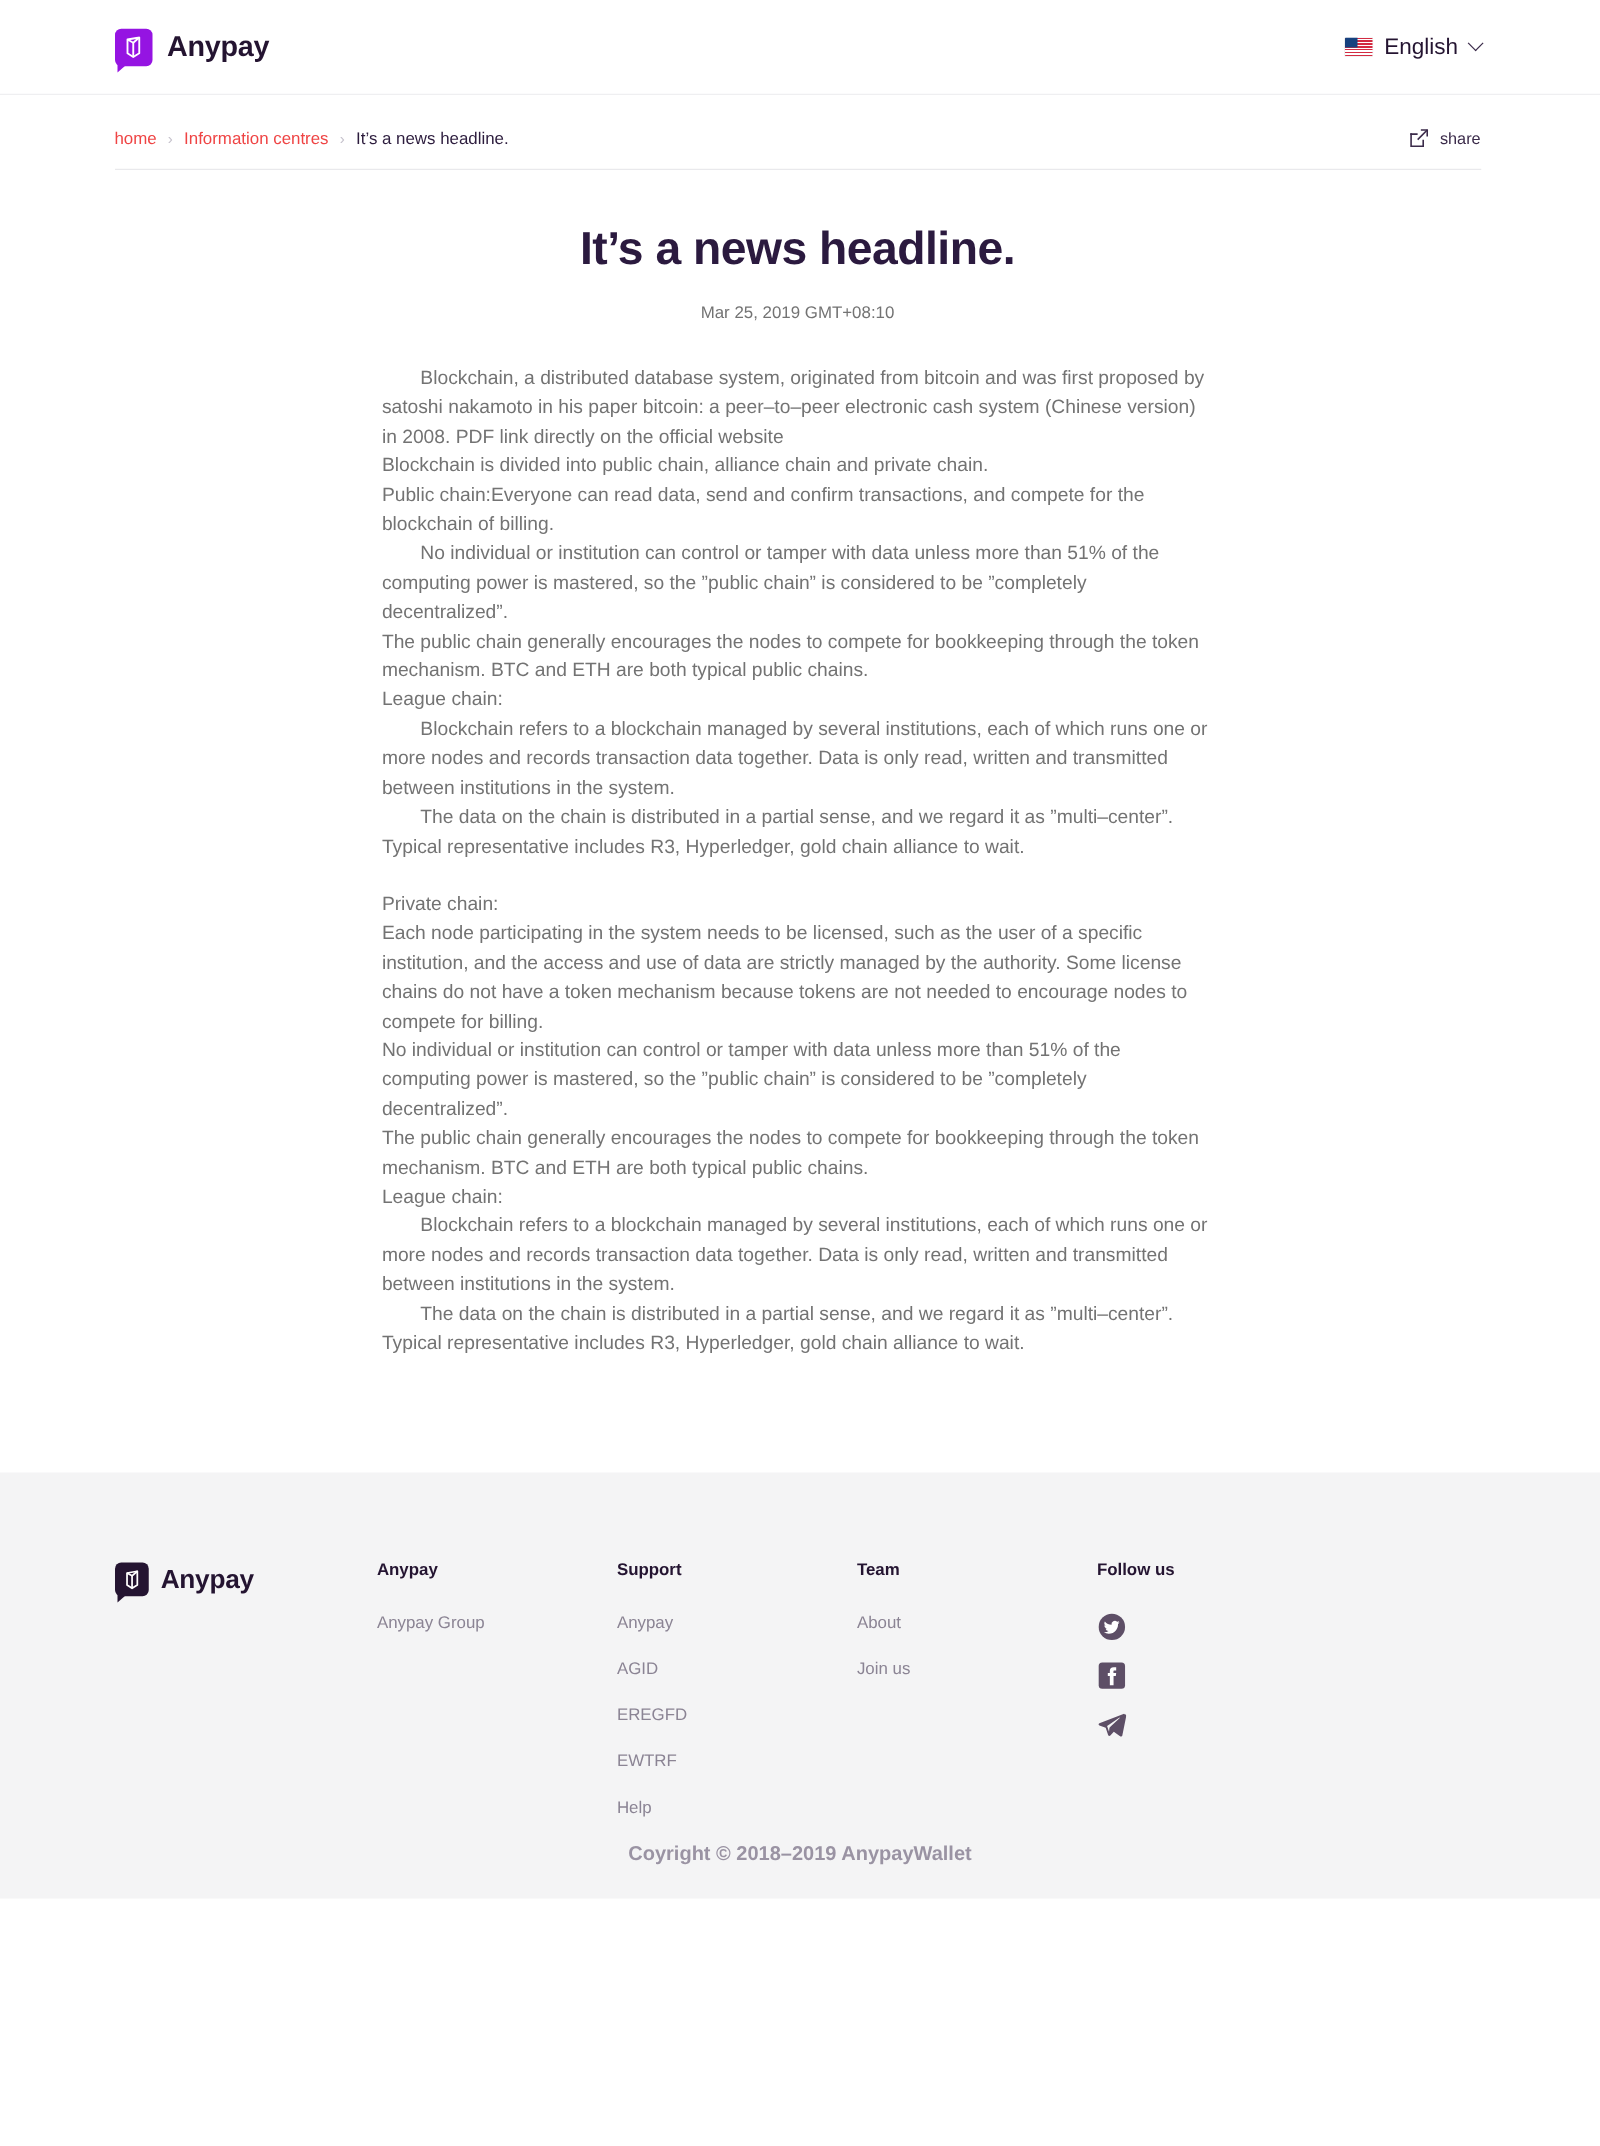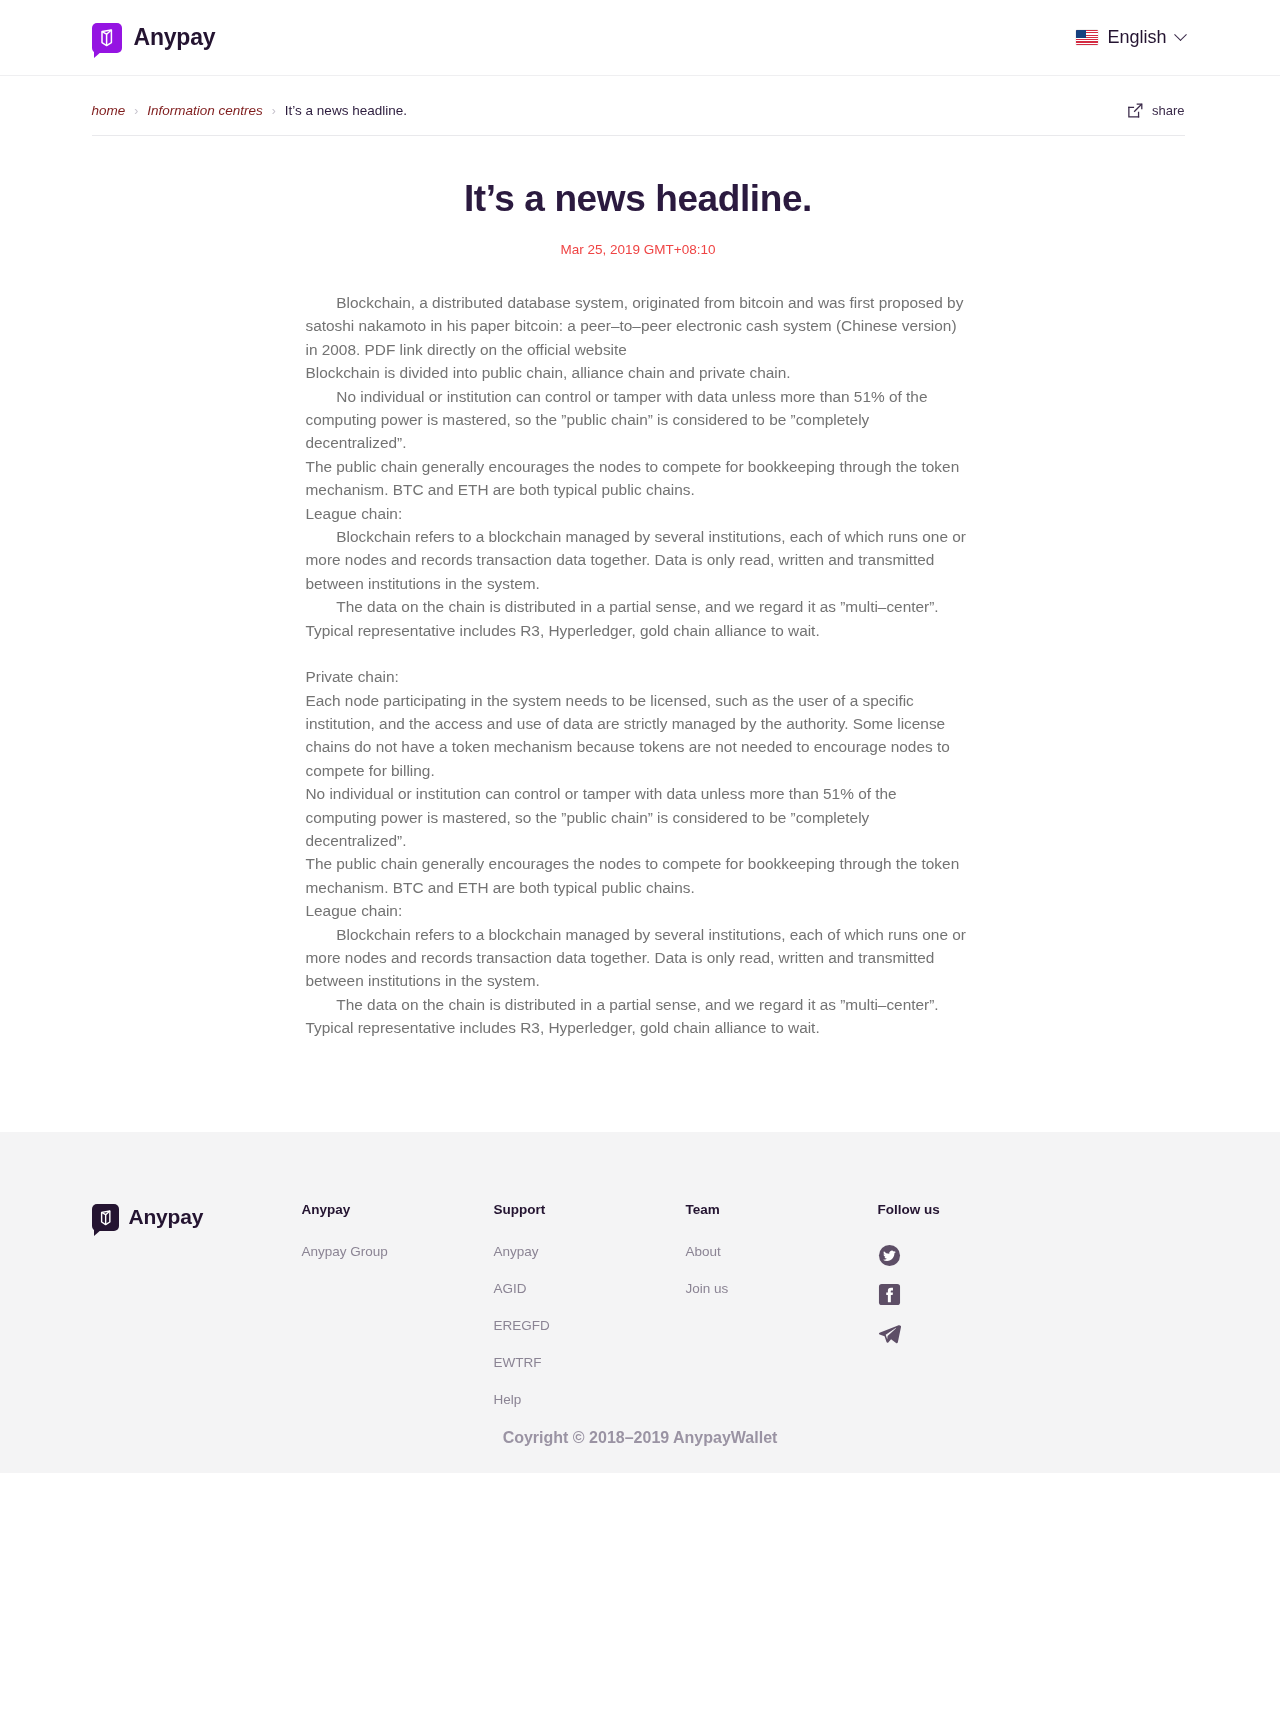--- a/index.html
+++ b/index.html
@@ -110,21 +110,21 @@
     padding-bottom: 16px;
     border-bottom: 1px solid #e9e9ec;
     margin-bottom: 42px;
   }
   .crumbs {
     display: flex;
     align-items: center;
     gap: 9px;
     font-size: 13.5px;
   }
-  .crumb-link { color: #7f1d1d; cursor: pointer; font-style: italic; }
+  .crumb-link { color: #ef4444; cursor: pointer; }
   .crumb-sep {
     color: #c6c2cc;
     font-size: 12px;
     line-height: 1;
   }
   .crumb-current { color: #2c1c3d; }
   .share-btn {
     display: flex;
     align-items: center;
     gap: 8px;
@@ -138,21 +138,21 @@
     text-align: center;
     font-size: 37px;
     font-weight: 700;
     color: #2b1a3f;
     letter-spacing: -0.4px;
     margin-bottom: 22px;
   }
   .article-date {
     text-align: center;
     font-size: 13.5px;
-    color: #ef4444;
+    color: #737373;
     margin-bottom: 34px;
   }
 
   .article-body {
     width: 665px;
     margin: 0 auto;
     font-size: 15.4px;
     line-height: 1.52;
     color: #737373;
   }
@@ -294,20 +294,21 @@
       <span>share</span>
     </div>
   </div>
 
   <h1 class="article-title">It’s a news headline.</h1>
   <div class="article-date">Mar 25, 2019 GMT+08:10</div>
 
   <article class="article-body" id="article-body">
       <p class="indent">Blockchain, a distributed database system, originated from bitcoin and was first proposed by satoshi nakamoto in his paper bitcoin: a peer–to–peer electronic cash system (Chinese version) in 2008. PDF link directly on the official website</p>
       <p class="">Blockchain is divided into public chain, alliance chain and private chain.</p>
+      <p class="">Public chain:Everyone can read data, send and confirm transactions, and compete for the blockchain of billing.</p>
       <p class="indent">No individual or institution can control or tamper with data unless more than 51% of the computing power is mastered, so the ”public chain” is considered to be ”completely decentralized”.</p>
       <p class="">The public chain generally encourages the nodes to compete for bookkeeping through the token mechanism. BTC and ETH are both typical public chains.</p>
       <p class="">League chain:</p>
       <p class="indent">Blockchain refers to a blockchain managed by several institutions, each of which runs one or more nodes and records transaction data together. Data is only read, written and transmitted between institutions in the system.</p>
       <p class="indent">The data on the chain is distributed in a partial sense, and we regard it as ”multi–center”. Typical representative includes R3, Hyperledger, gold chain alliance to wait.</p>
       <div class="gap"></div>
       <p class="">Private chain:</p>
       <p class="">Each node participating in the system needs to be licensed, such as the user of a specific institution, and the access and use of data are strictly managed by the authority. Some license chains do not have a token mechanism because tokens are not needed to encourage nodes to compete for billing.</p>
       <p class="">No individual or institution can control or tamper with data unless more than 51% of the computing power is mastered, so the ”public chain” is considered to be ”completely decentralized”.</p>
       <p class="">The public chain generally encourages the nodes to compete for bookkeeping through the token mechanism. BTC and ETH are both typical public chains.</p>

